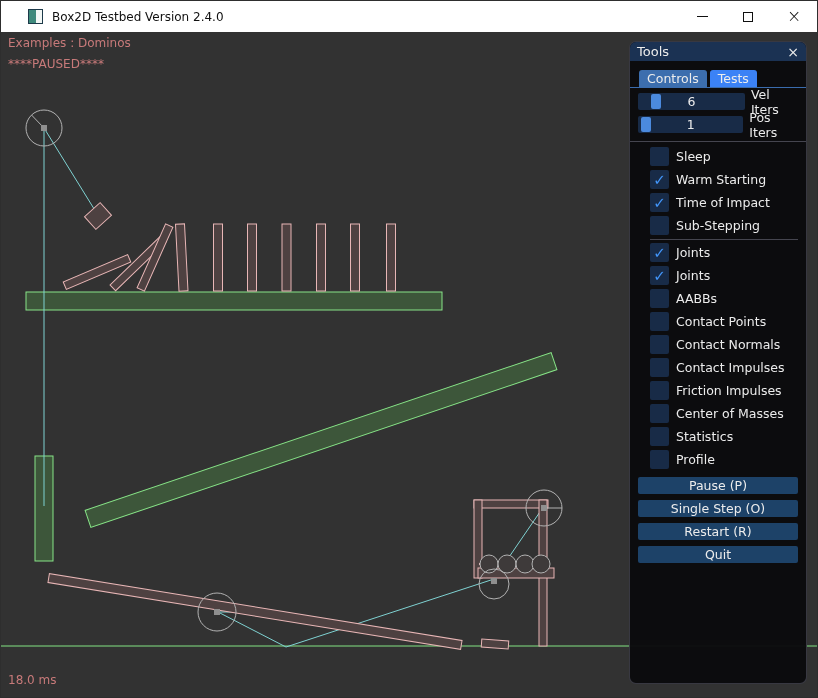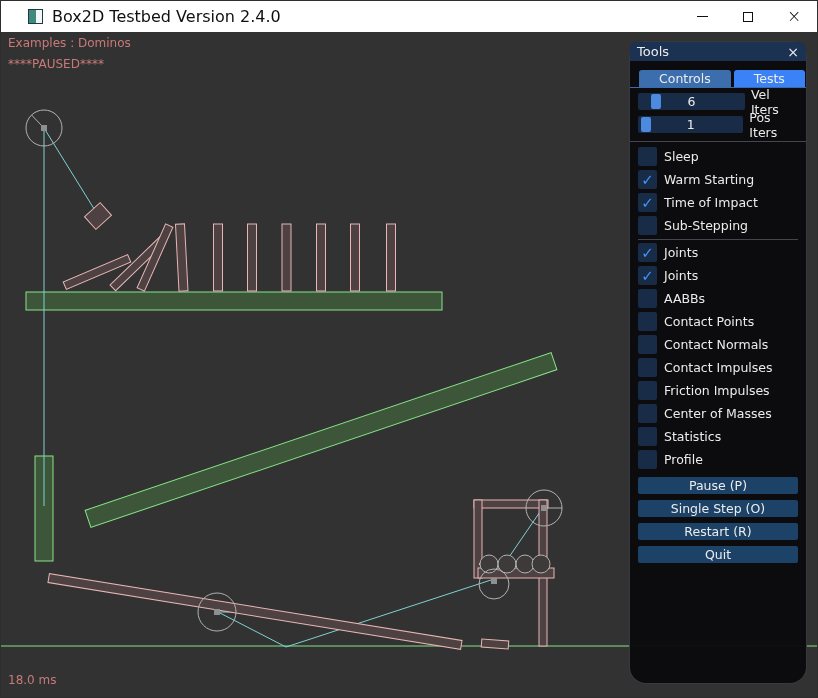--- a/index.html
+++ b/index.html
@@ -3,61 +3,61 @@
 <meta charset="utf-8">
 <style>
   * { box-sizing: border-box; }
   body { margin:0; background:#1e1e1e; font-family:"DejaVu Sans","Liberation Sans",sans-serif; }
   .window { position:relative; width:818px; height:698px; background:#323232; border:1px solid #2e2e2e; overflow:hidden; }
 
   
   .titlebar { position:absolute; top:0; left:0; right:0; height:31px; background:#ffffff; display:flex; align-items:center; }
   .app-icon { width:15px; height:15px; margin-left:27px; border:1px solid #1d3a4a;
               background:linear-gradient(90deg,#3f8a7c 0 50%, #f2f7f5 50% 100%); }
-  .title-text { margin-left:9px; font-size:16px; color:#101010; }
+  .title-text { margin-left:9px; font-size:12px; color:#101010; }
   .win-btns { margin-left:auto; display:flex; height:100%; }
   .win-btn { width:46px; height:100%; display:flex; align-items:center; justify-content:center; }
   .glyph-min { width:11px; height:1px; background:#101010; }
   .glyph-max { width:10px; height:10px; border:1px solid #101010; }
   .glyph-close { font-size:17px; line-height:1; color:#101010; font-weight:300; }
 
   
   .canvas { position:absolute; top:31px; left:0; width:818px; height:667px; background:#323232; }
   .scene-svg { position:absolute; inset:0; }
   .overlay-text { position:absolute; font-size:12px; color:#c87a7a; white-space:pre; }
   .t-example { left:7px; top:4px; }
   .t-paused  { left:7px; top:25px; }
   .t-frametime { left:7px; top:641px; }
 
   
   .panel { position:absolute; left:628px; top:40px; width:178px; height:643px;
            background:rgba(11,11,13,0.97); border:1px solid rgba(110,110,128,0.45);
-           border-radius:17px; color:#ececec; font-size:12.5px; }
+           border-radius:7px; color:#ececec; font-size:12.5px; }
   .panel-title { height:19px; background:#1b3253; border-radius:6px 6px 0 0;
                  display:flex; align-items:center; padding:0 7px; font-size:13px; }
   .panel-close { margin-left:auto; font-size:14px; line-height:1; color:#ececec; cursor:default; }
 
   .tabbar { display:flex; gap:3px; padding:9px 8px 0 9px; border-bottom:1px solid #3a6cad; }
-  .tab { height:17px; line-height:17px; padding:0 20px; border-radius:3px 3px 0 0; }
+  .tab { height:17px; line-height:17px; padding:0 8px; border-radius:3px 3px 0 0; }
   .tab.active { background:#3c6eae; }
   .tab.inactive { background:#3b82f6; }
 
   .sliders { padding:5px 8px 0 8px; }
   .slider-row { display:flex; align-items:center; height:17px; margin-bottom:6px; }
   .slider-track { position:relative; width:115px; height:17px; background:#182b47; border-radius:2px; }
   .slider-handle { position:absolute; top:1px; width:10px; height:15px; background:#4b8ade; border-radius:2px; }
   .h0 { left:13px; } .h1 { left:3px; } .h2 { left:50px; }
   .slider-value { position:relative; z-index:1; display:block; text-align:center; line-height:17px; }
   .slider-label { margin-left:6px; }
 
   .sep { height:1px; background:#45454f; }
   .sep-a { margin-top:8px; }
   .sep-b { margin:2px 0 3px 0; }
 
-  .checks { padding:5px 8px 0 8px; }
+  .checks { padding:5px 8px 0 20px; }
   .check-row { display:flex; align-items:center; height:19px; margin-bottom:4px; }
   .checkbox { width:19px; height:19px; background:#182b47; border-radius:2px;
               display:flex; align-items:center; justify-content:center;
               color:#4296fa; font-size:15px; font-weight:bold; }
   .check-label { margin-left:7px; }
 
   .buttons { padding:4px 8px 0 8px; }
   .btn { height:17px; line-height:17px; background:#1d4268; border-radius:2px;
          text-align:center; margin-bottom:6px; }
 </style>

